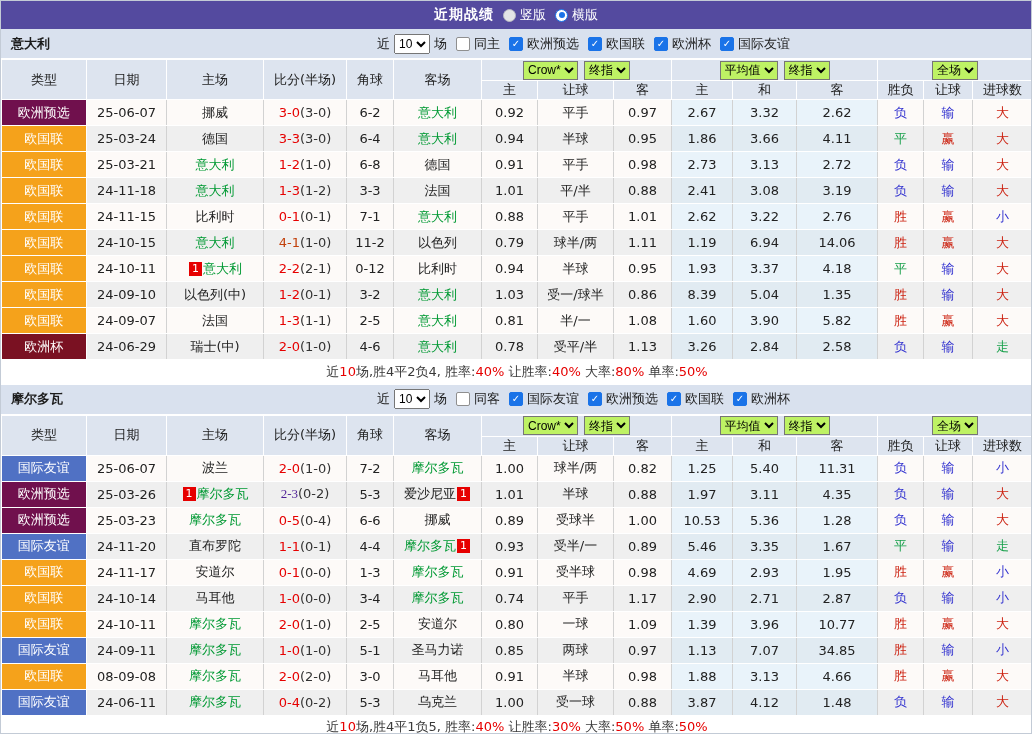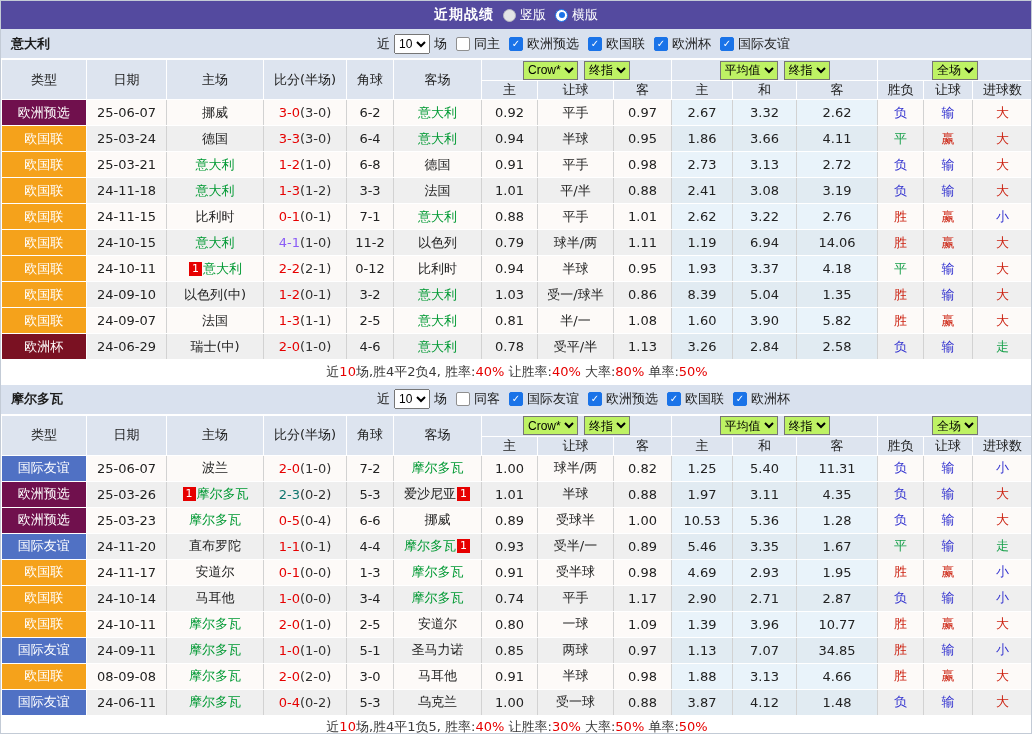--- a/index.html
+++ b/index.html
@@ -223,21 +223,21 @@
             <td class="avg">3.22</td>
             <td class="avg">2.76</td>
             <td style="color: rgb(204, 34, 17);">胜</td>
             <td style="color: rgb(204, 34, 17);">赢</td>
             <td style="color: rgb(52, 52, 208);">小</td>
           </tr>
           <tr class="even">
             <td class="type" style="background: rgb(245, 162, 27);">欧国联</td>
             <td>24-10-15</td>
             <td class="team"><span style="color: rgb(0, 153, 51);">意大利</span></td>
-            <td><span class="score-ft" style="color: #8b5cf6;">4-1</span><span class="score-ht">(1-0)</span></td>
+            <td><span class="score-ft" style="color: #c2410c;">4-1</span><span class="score-ht">(1-0)</span></td>
             <td>11-2</td>
             <td class="team"><span>以色列</span></td>
             <td>0.79</td>
             <td>球半/两</td>
             <td>1.11</td>
             <td class="avg">1.19</td>
             <td class="avg">6.94</td>
             <td class="avg">14.06</td>
             <td style="color: rgb(204, 34, 17);">胜</td>
             <td style="color: rgb(204, 34, 17);">赢</td>
@@ -418,21 +418,21 @@
             <td class="avg">5.40</td>
             <td class="avg">11.31</td>
             <td style="color: rgb(52, 52, 208);">负</td>
             <td style="color: rgb(52, 52, 208);">输</td>
             <td style="color: rgb(52, 52, 208);">小</td>
           </tr>
           <tr class="even">
             <td class="type" style="background: rgb(112, 16, 77);">欧洲预选</td>
             <td>25-03-26</td>
             <td class="team"><span class="card" style="background: rgb(230, 0, 0);">1</span><span style="color: rgb(0, 153, 51);">摩尔多瓦</span></td>
-            <td><span class="score-ft" style="color: #0f766e;">2-3</span><span class="score-ht">(0-2)</span></td>
+            <td><span class="score-ft" style="color: #4c1d95; font-family: Liberation Serif, serif;">2-3</span><span class="score-ht">(0-2)</span></td>
             <td>5-3</td>
             <td class="team"><span>爱沙尼亚</span><span class="card" style="background: rgb(230, 0, 0);">1</span></td>
             <td>1.01</td>
             <td>半球</td>
             <td>0.88</td>
             <td class="avg">1.97</td>
             <td class="avg">3.11</td>
             <td class="avg">4.35</td>
             <td style="color: rgb(52, 52, 208);">负</td>
             <td style="color: rgb(52, 52, 208);">输</td>

